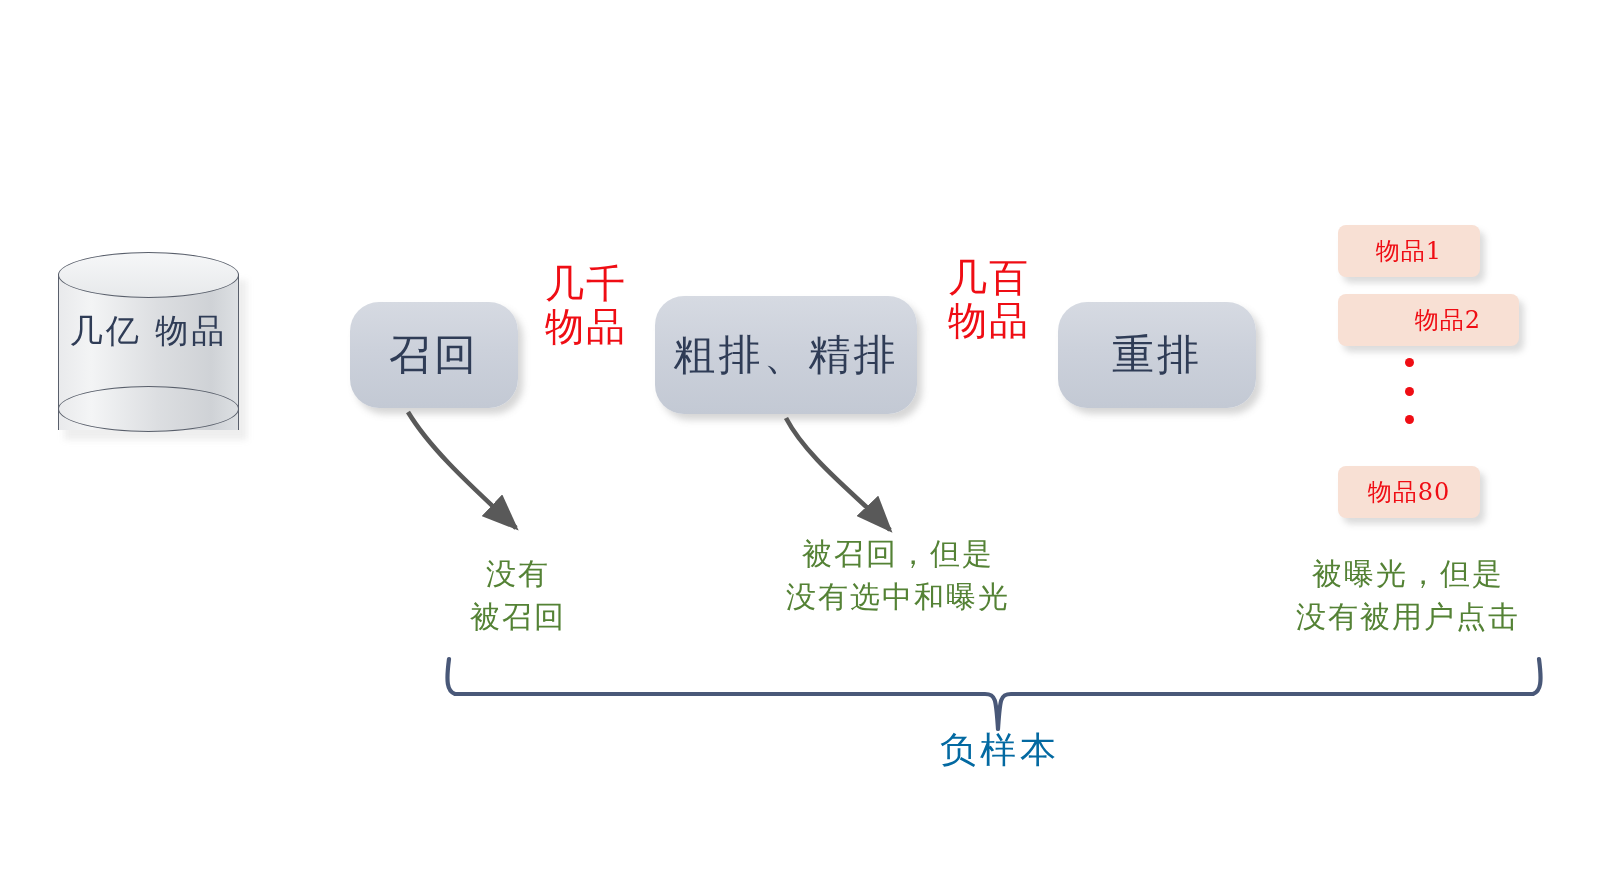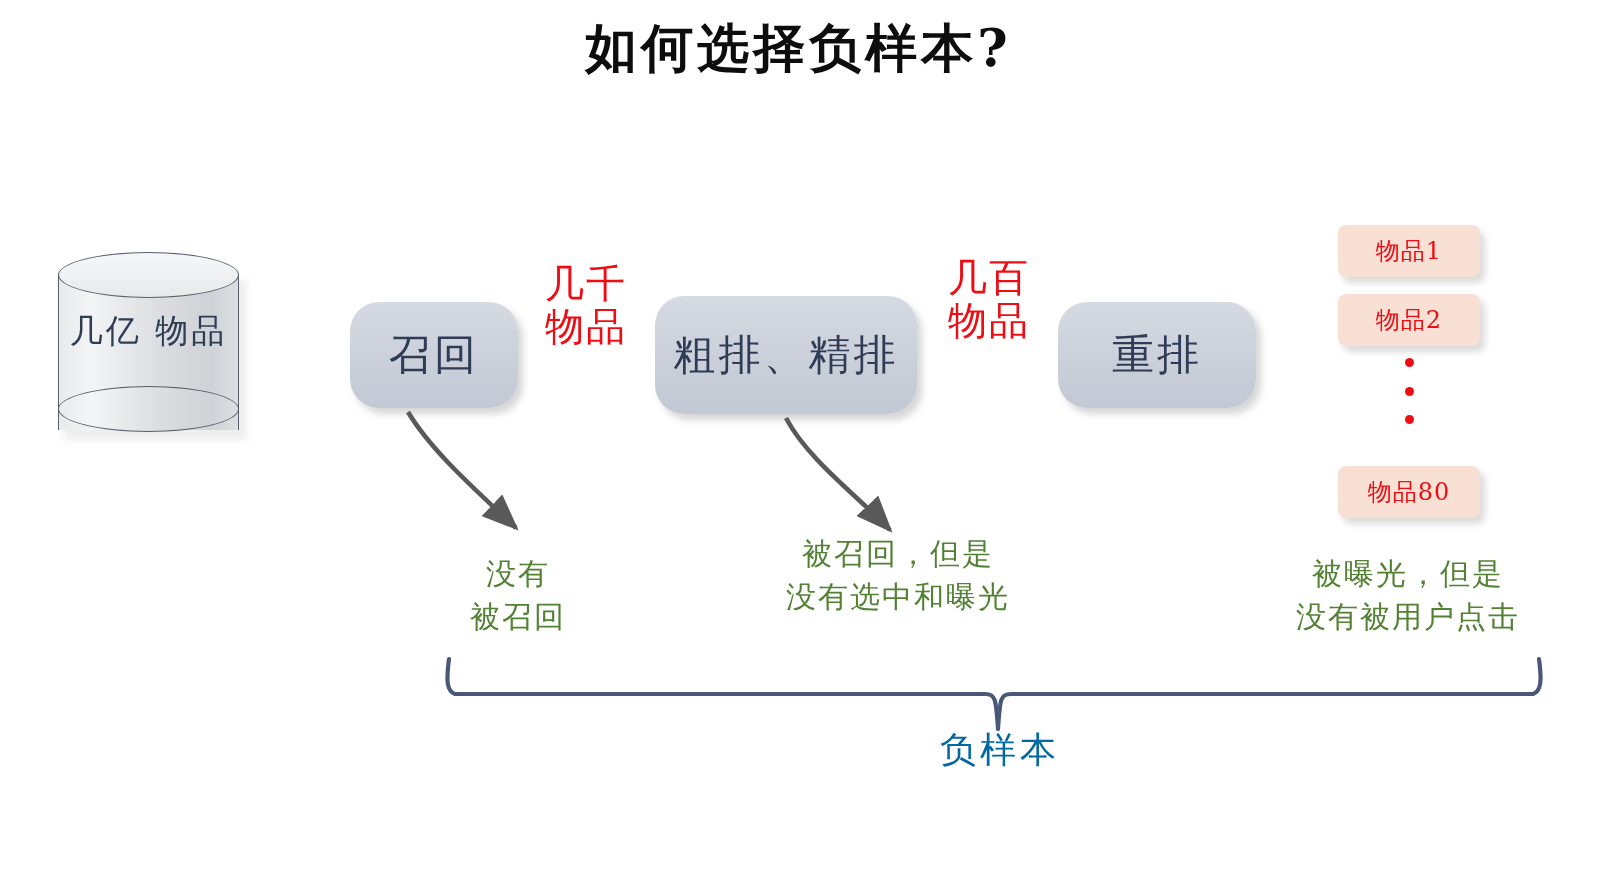--- a/index.html
+++ b/index.html
@@ -113,21 +113,21 @@
     box-shadow: 5px 6px 6px rgba(130,130,130,0.28);
     display: flex;
     align-items: center;
     justify-content: center;
     color: #ef0d14;
     font-size: 24px;
     letter-spacing: 1px;
     white-space: nowrap;
   }
   #item-1  { left: 1338px; top: 225px; width: 142px; height: 52px; }
-  #item-2  { left: 1338px; top: 294px; width: 142px; height: 52px; }
+  #item-2  { left: 1338px; top: 294px; width: 142px; height: 52px; padding-left: 39px; }
   #item-80 { left: 1338px; top: 434px; width: 142px; height: 52px; margin-top: 32px; }
   #item-ellipsis {
     position: absolute;
     left: 1338px; top: 358px;
     width: 142px; height: 66px;
     display: flex;
     flex-direction: column;
     align-items: center;
     justify-content: space-between;
   }
@@ -182,21 +182,20 @@
     left: 0; top: 0;
     width: 1597px; height: 893px;
     pointer-events: none;
   }
 </style>
 </head>
 <body>
 
 <div id="canvas">
 
-  <div id="title">如何选择负样本?</div>
 
   <div id="cylinder">
     <div id="cyl-shadow"></div>
     <div id="cyl-body"></div>
     <div id="cyl-bottom"></div>
     <div id="cyl-top"></div>
     <div id="cyl-label">几亿
 物品</div>
   </div>
 

